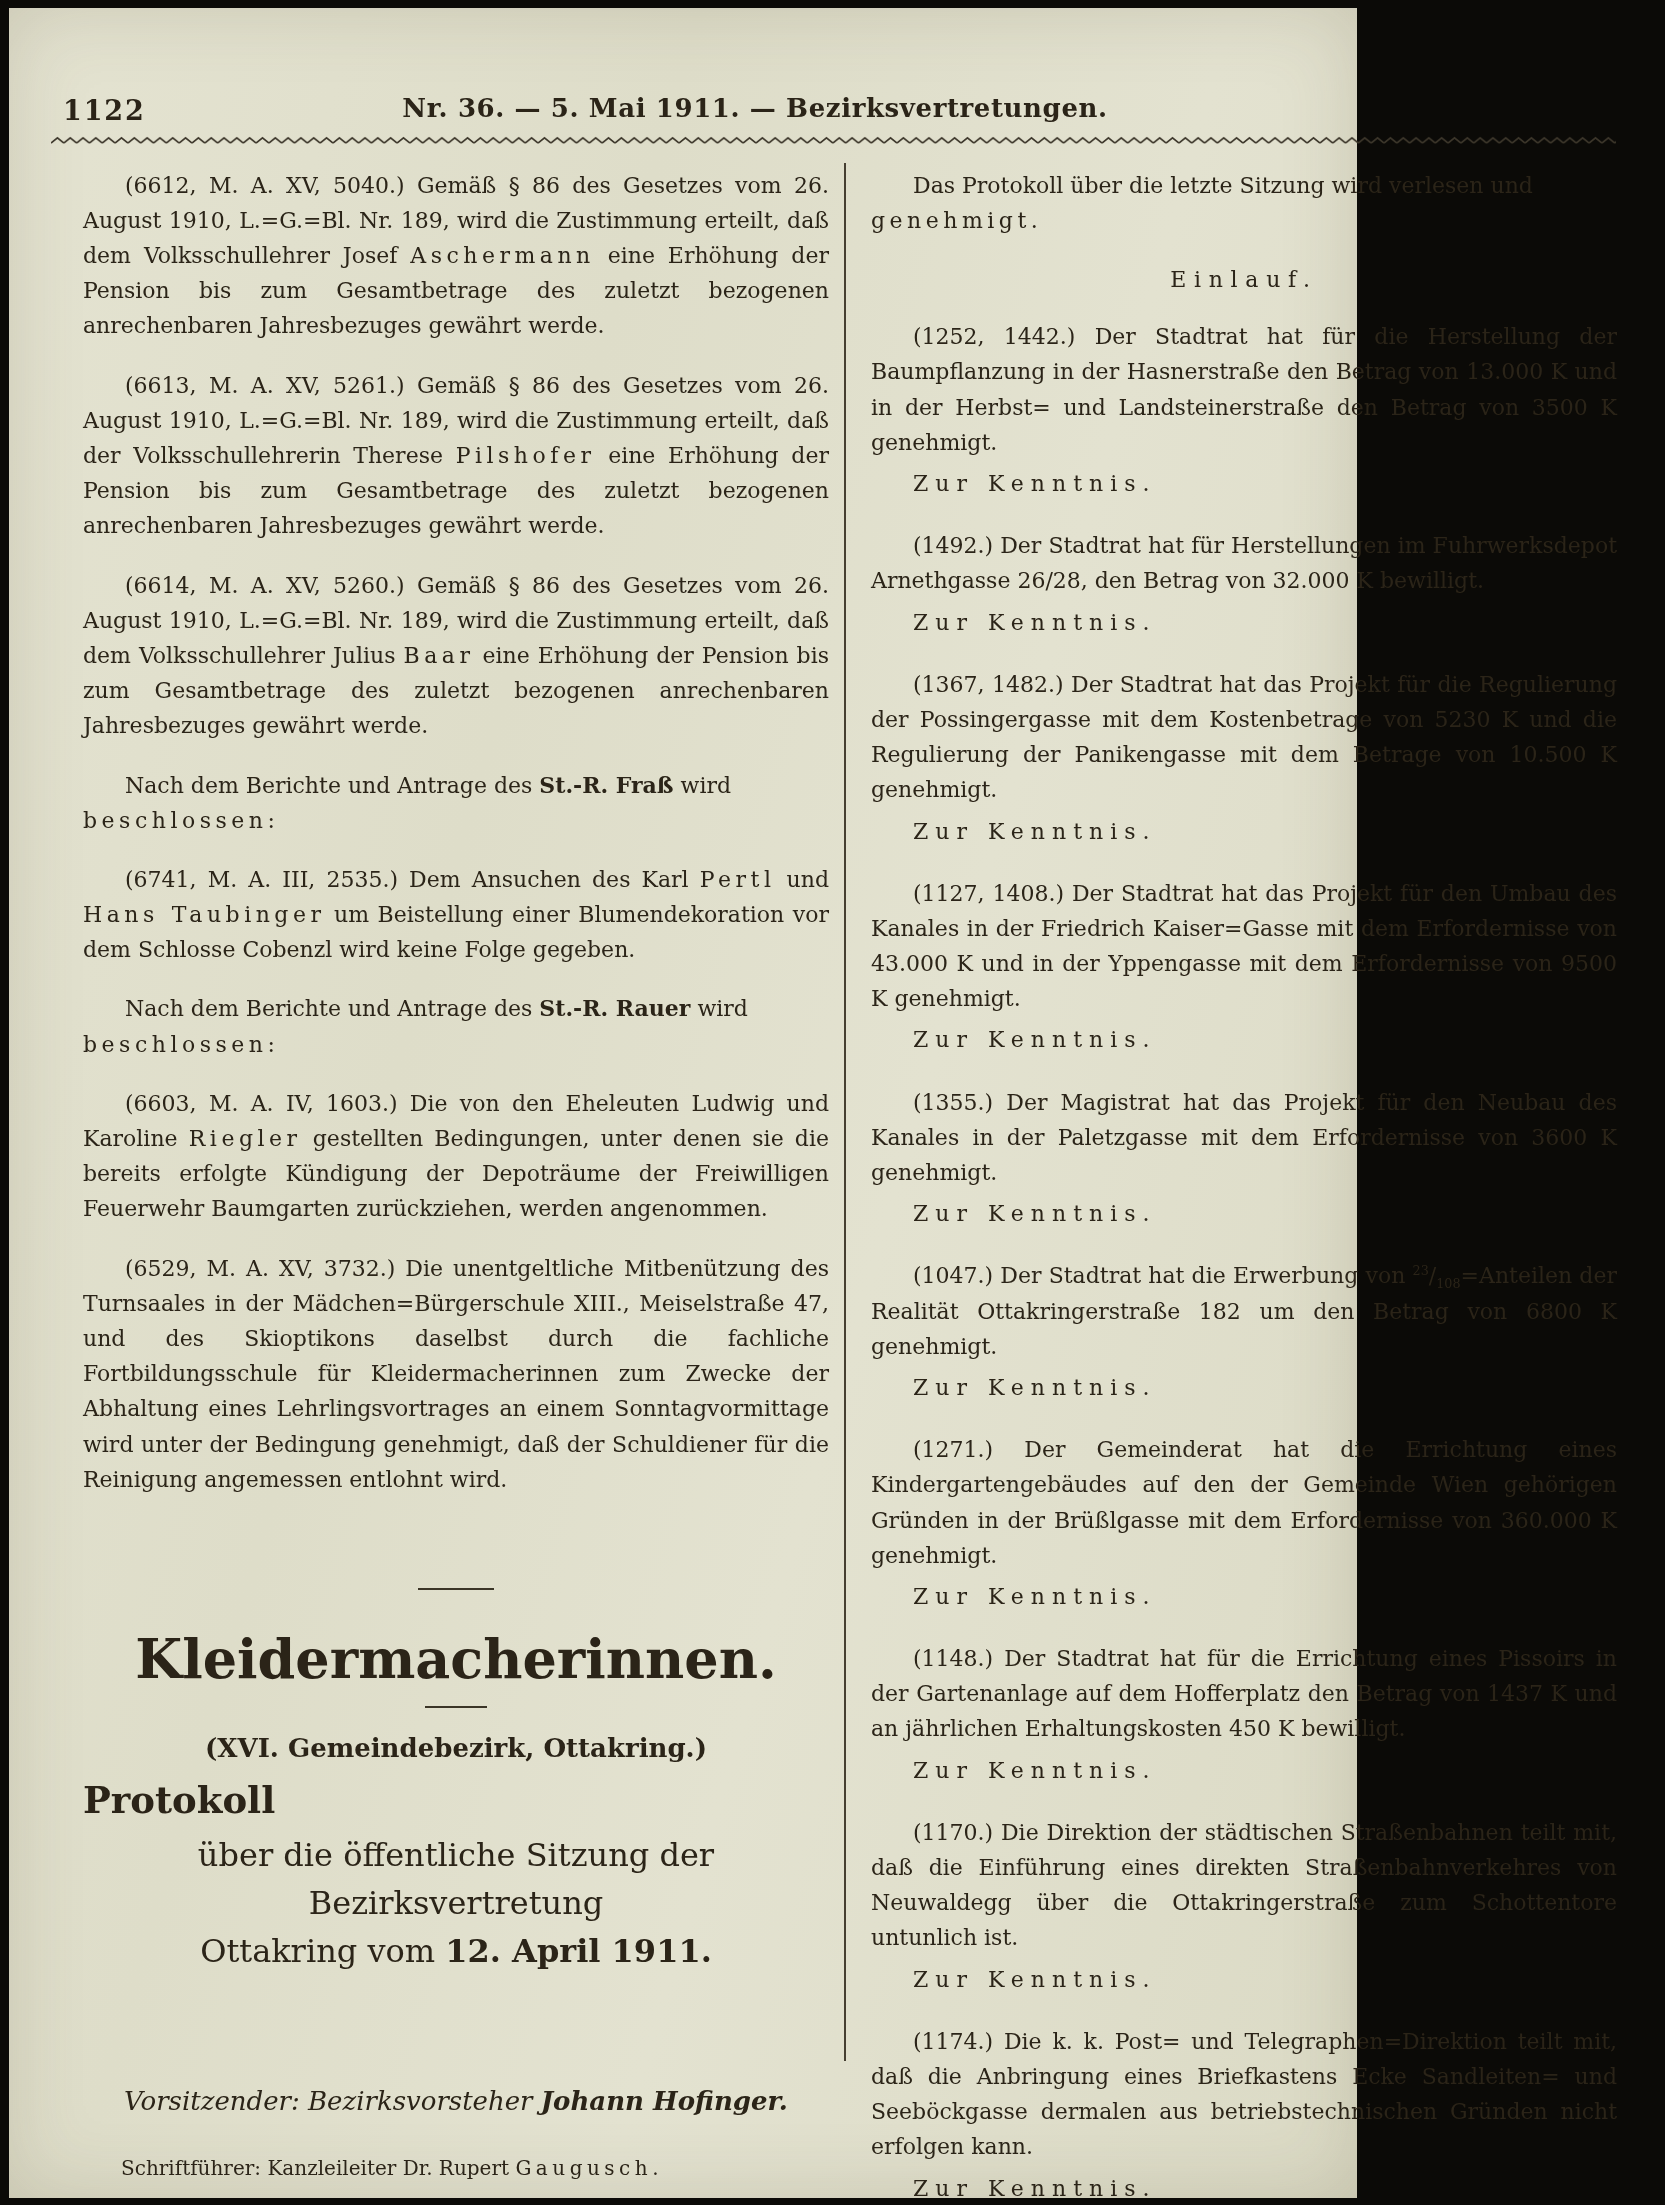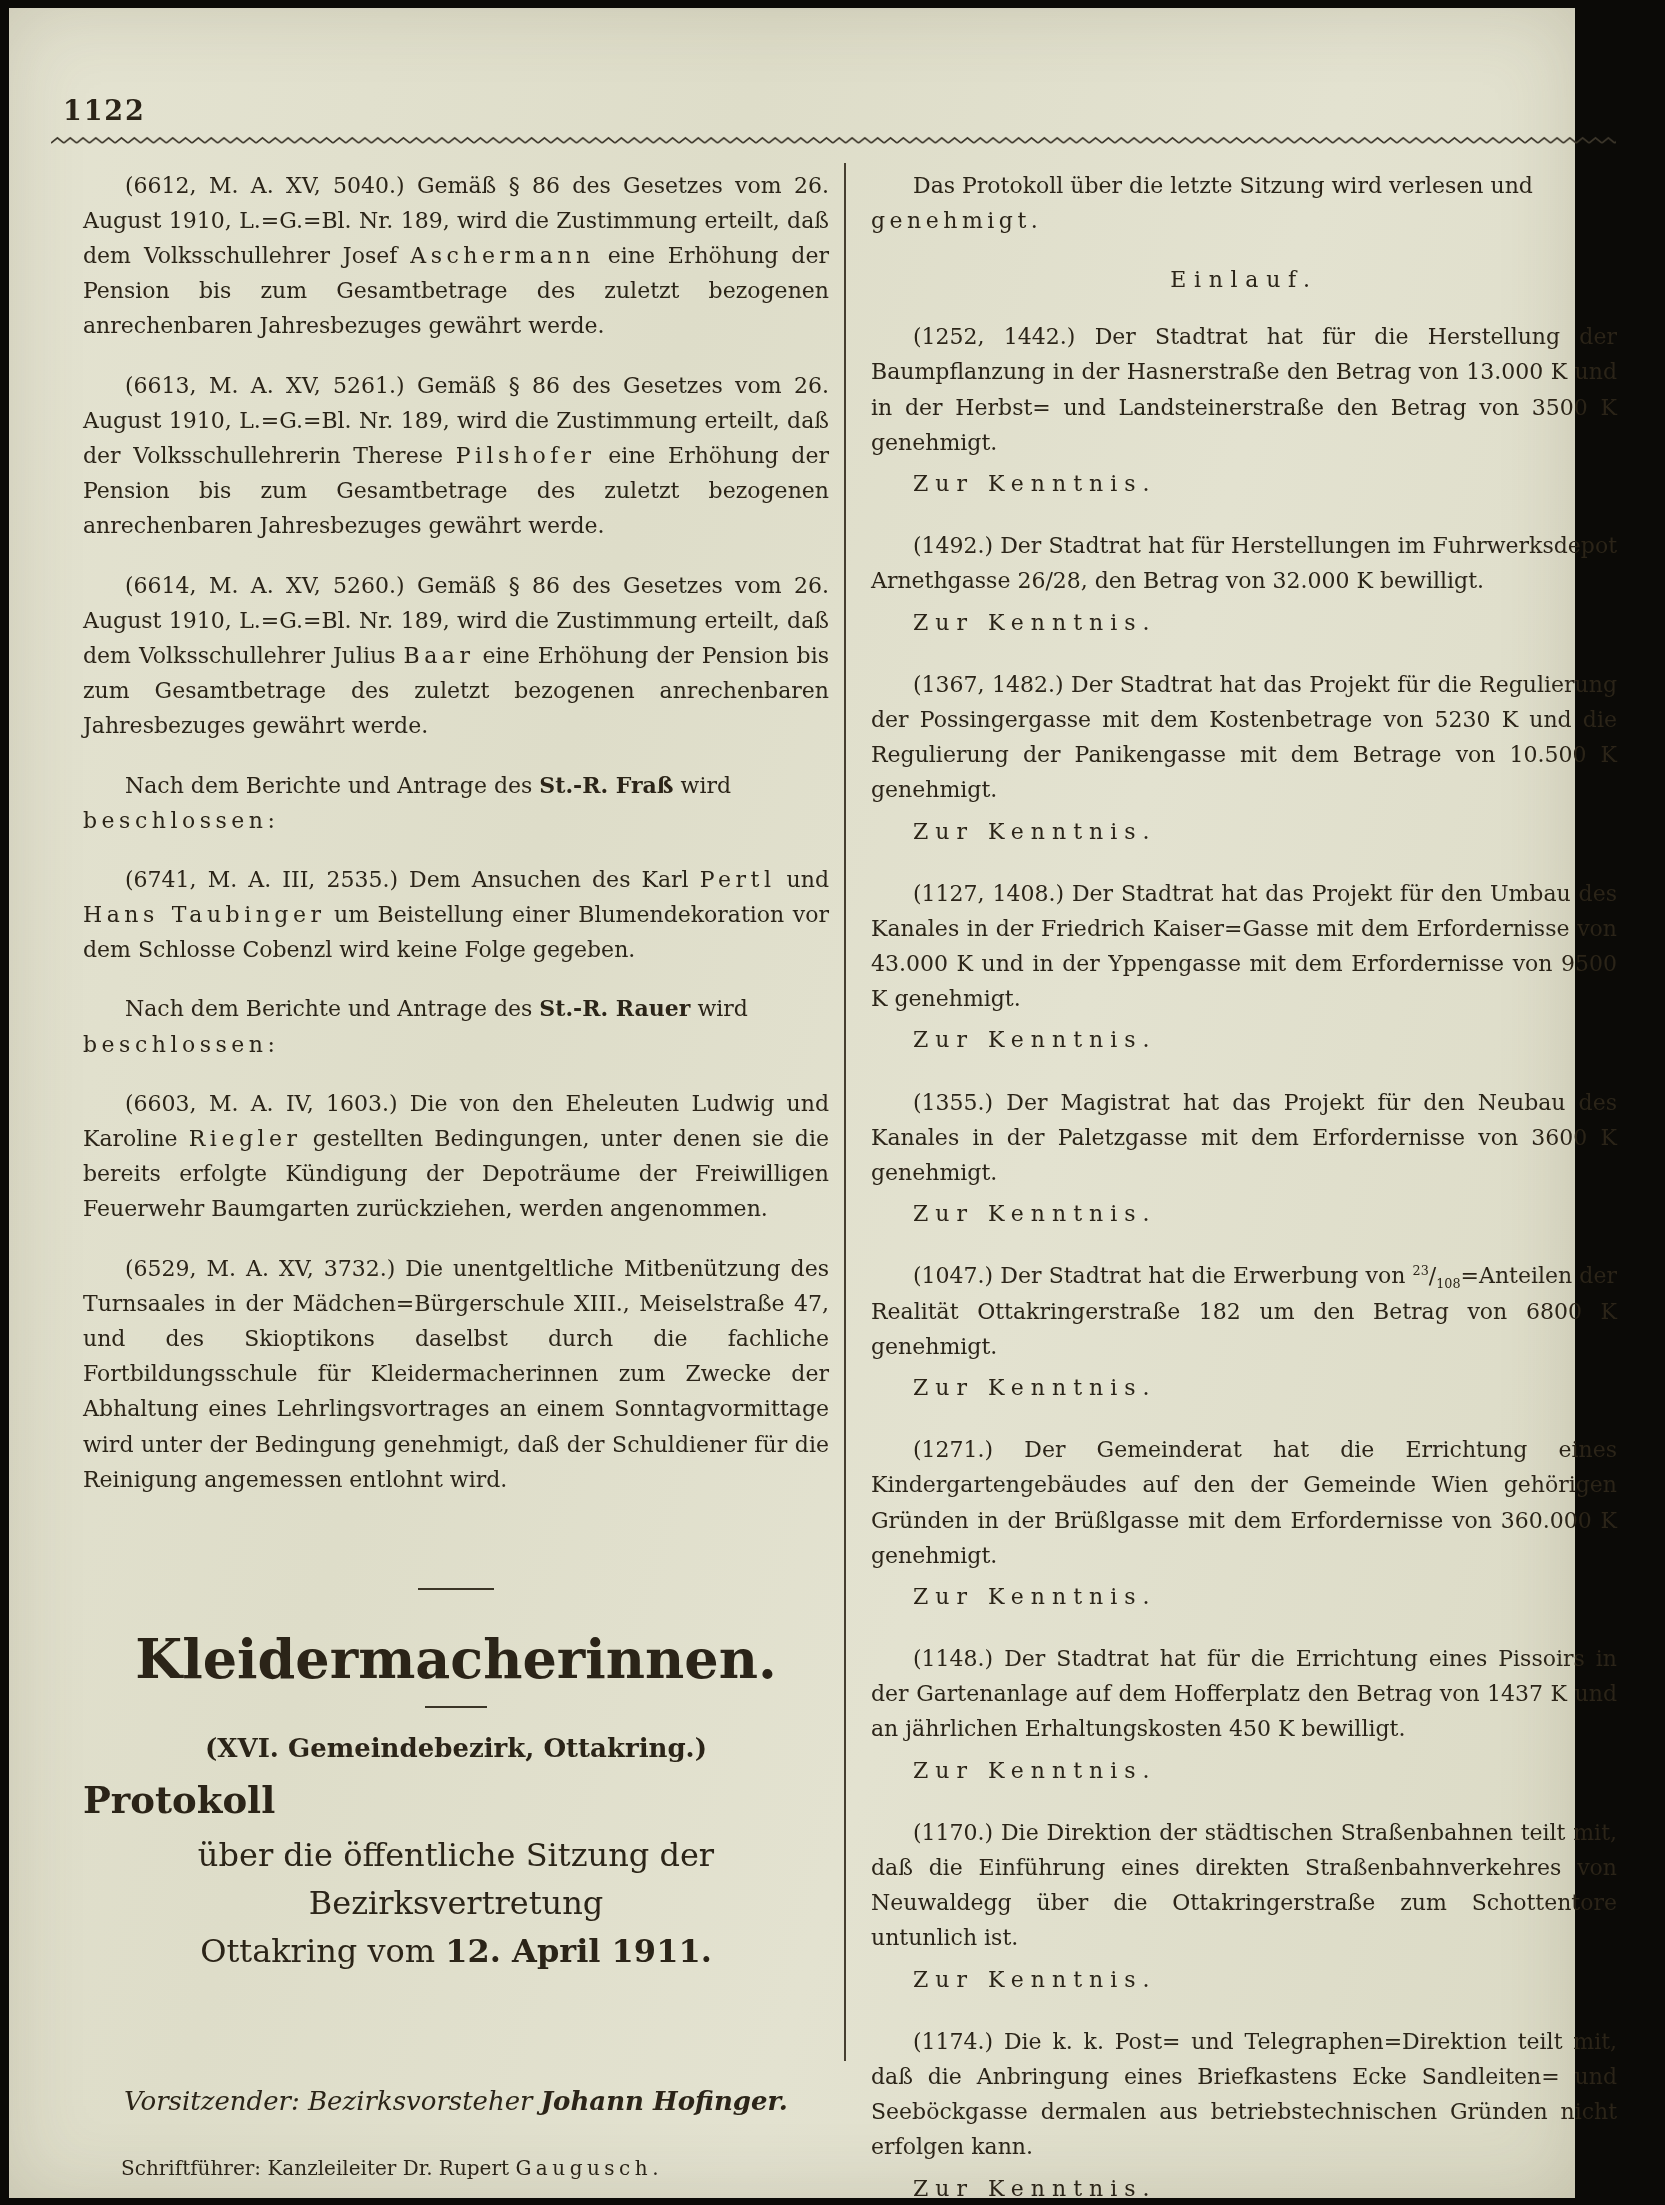--- a/index.html
+++ b/index.html
@@ -4,21 +4,21 @@
 <style>
   html,body{margin:0;padding:0;}
   body{
     width:1665px;height:2205px;position:relative;
     background:#0b0a07;
     font-family:"DejaVu Serif","Liberation Serif",serif;
     color:#2b2418;
     overflow:hidden;
   }
   .paper{
-    position:absolute;left:9px;top:7.7px;width:1566px;height:2190px;
+    position:absolute;left:9px;top:7.7px;width:1348px;height:2190px;
     background:linear-gradient(106deg,#e4e3d1 0%,#deddc9 35%,#e3e2d0 62%,#dbdac5 100%);
     box-shadow:inset 0 0 77px rgba(90,80,50,.18);
   }
   .pagenum{
     position:absolute;left:54px;top:87px;
     font-size:27px;font-weight:bold;letter-spacing:1.9px;
   }
   .header{
     position:absolute;top:85px;left:calc(50% + 72px);
     transform:translateX(-50%);
@@ -78,20 +78,21 @@
   .sp{letter-spacing:4.5px;}
   sup,sub{font-size:58%;line-height:0;letter-spacing:0;}
 </style>
 </head>
 <body data-name="scanned-gazette-page">
 
 <div class="paper" data-name="paper-sheet">
 
   <div class="pagenum" data-name="page-number">1122</div>
 
+  <div class="header" data-name="running-header">Nr. 36. — 5. Mai 1911. — Bezirksvertretungen.</div>
 
   <svg class="wavy" data-name="wavy-divider-rule" xmlns="http://www.w3.org/2000/svg" viewBox="0 0 2442 20" width="1565" height="13">
     <defs>
       <pattern id="zz" width="20" height="20" patternUnits="userSpaceOnUse">
         <path d="M0 14 L10 6 L20 14" fill="none" stroke="#3c362a" stroke-width="2.6"></path>
       </pattern>
     </defs>
     <rect width="100%" height="20" fill="url(#zz)"></rect>
   </svg>
 

